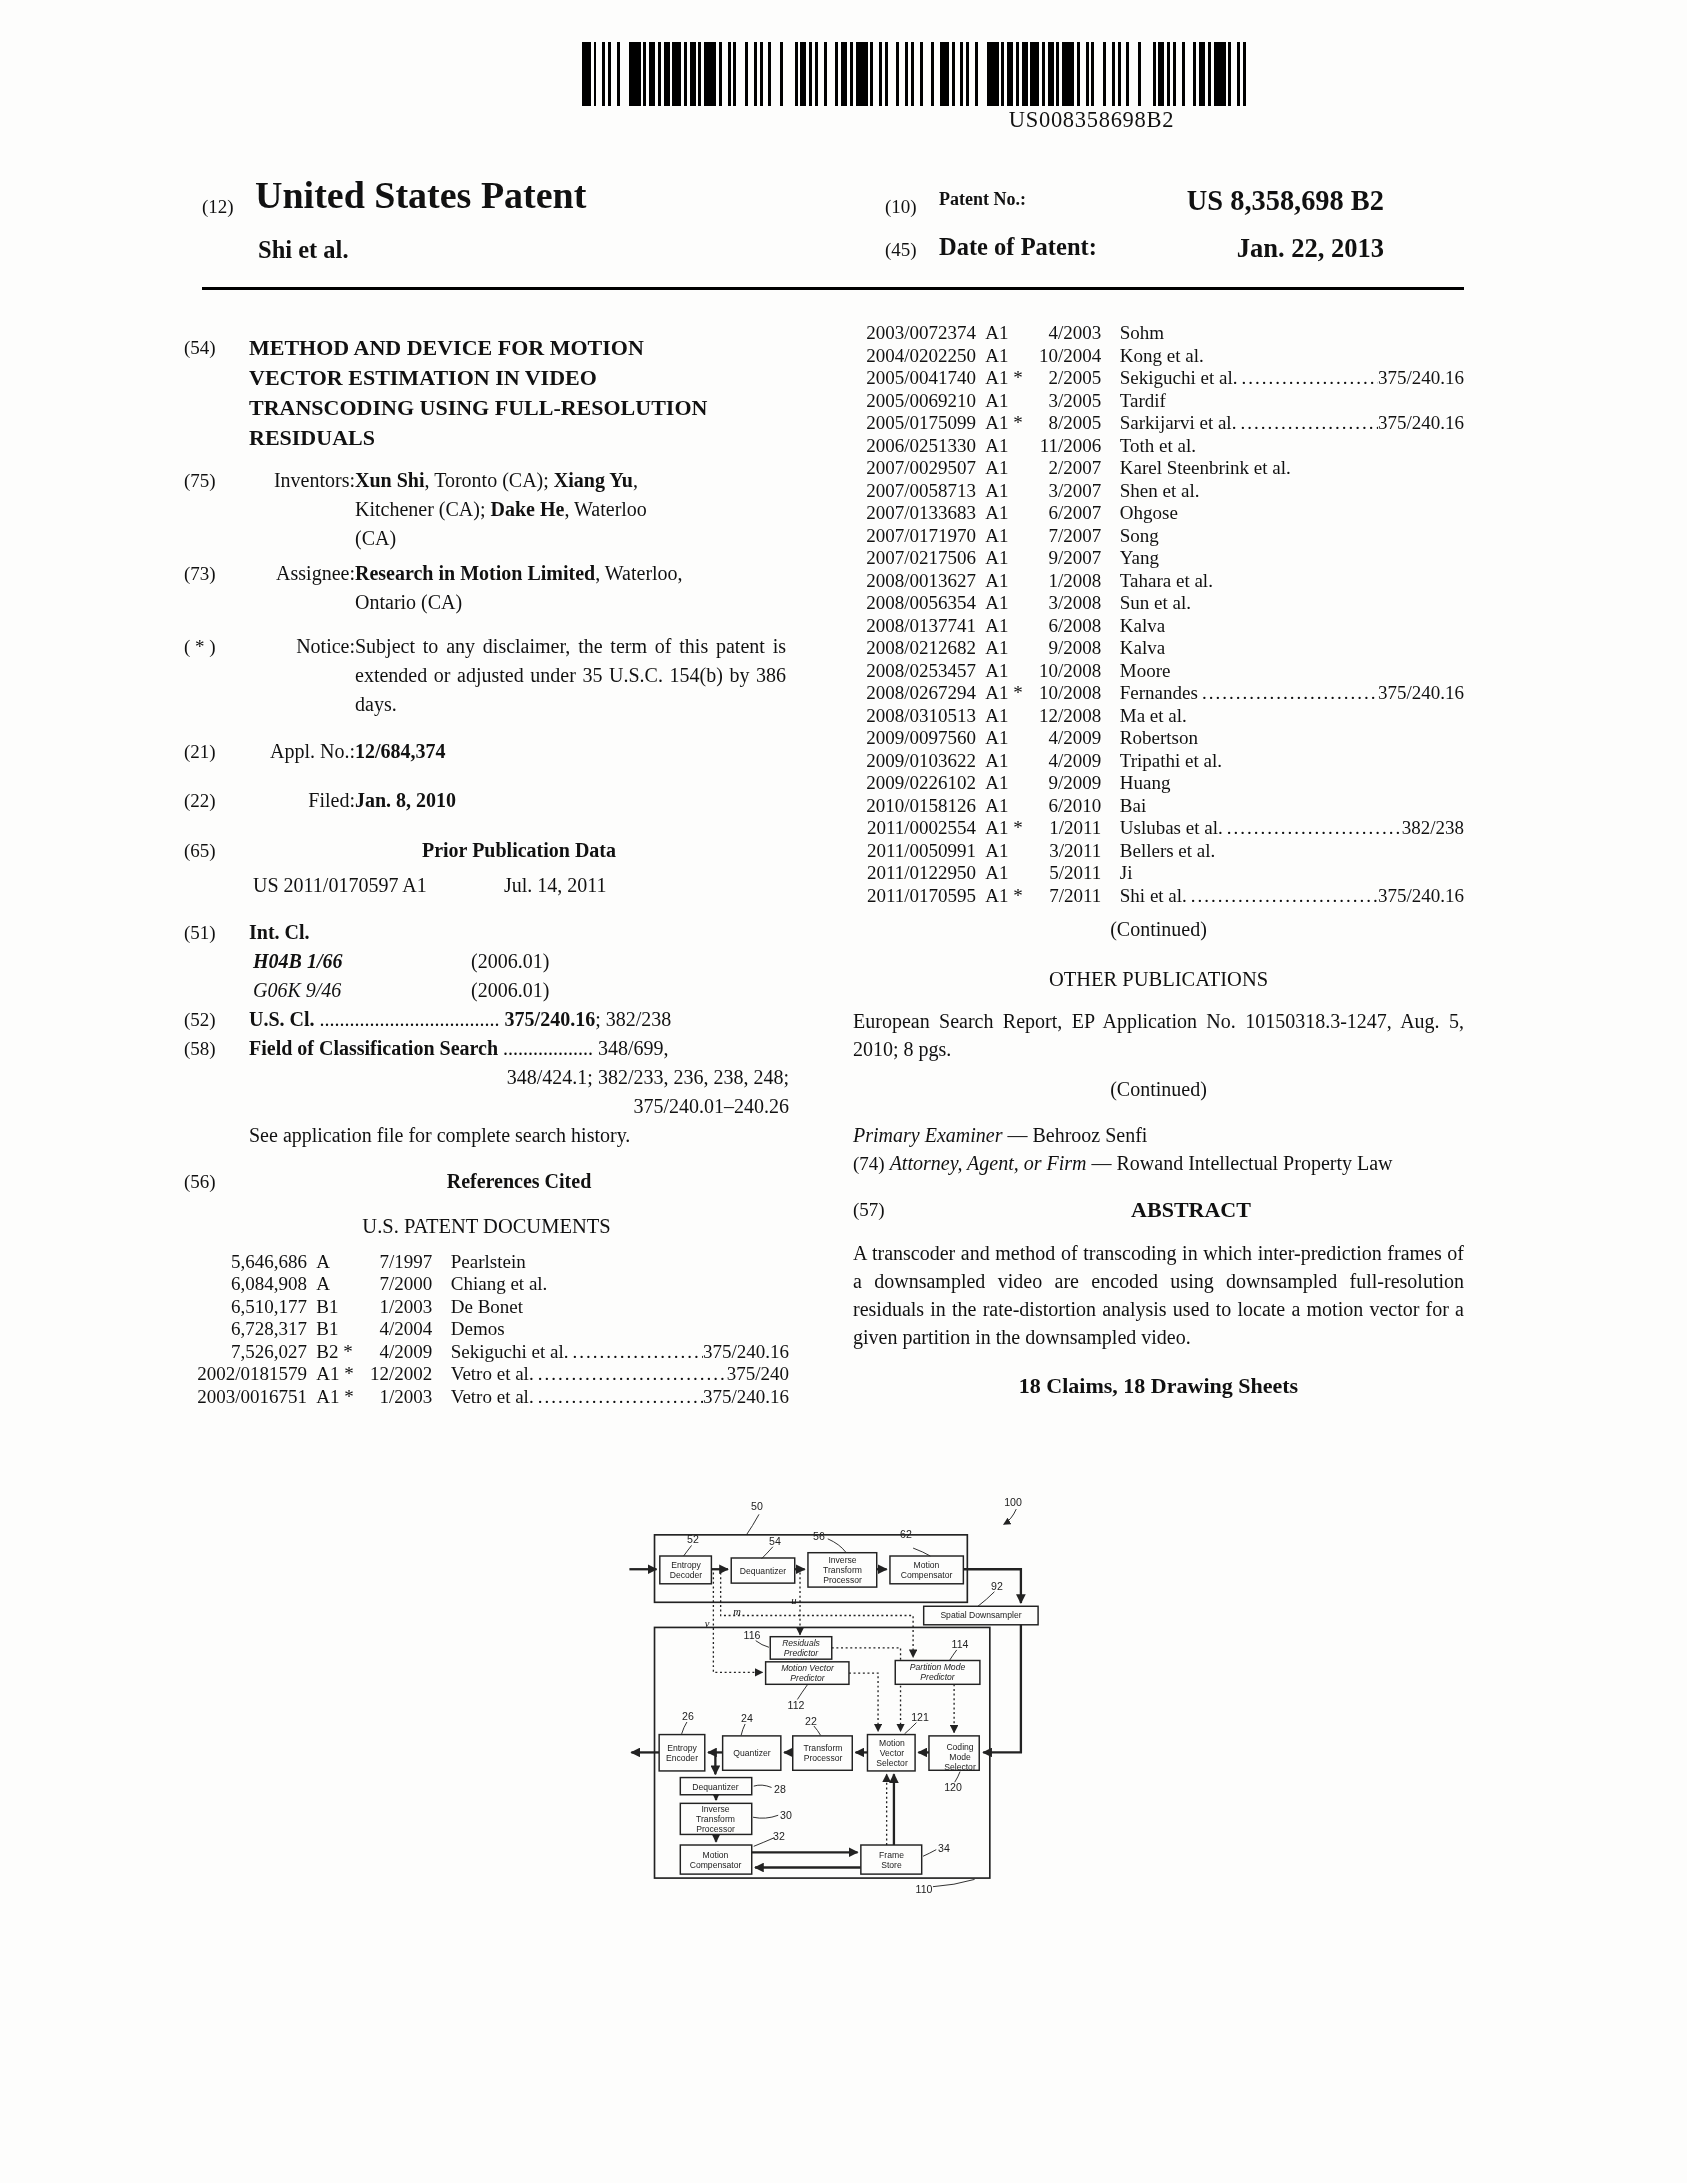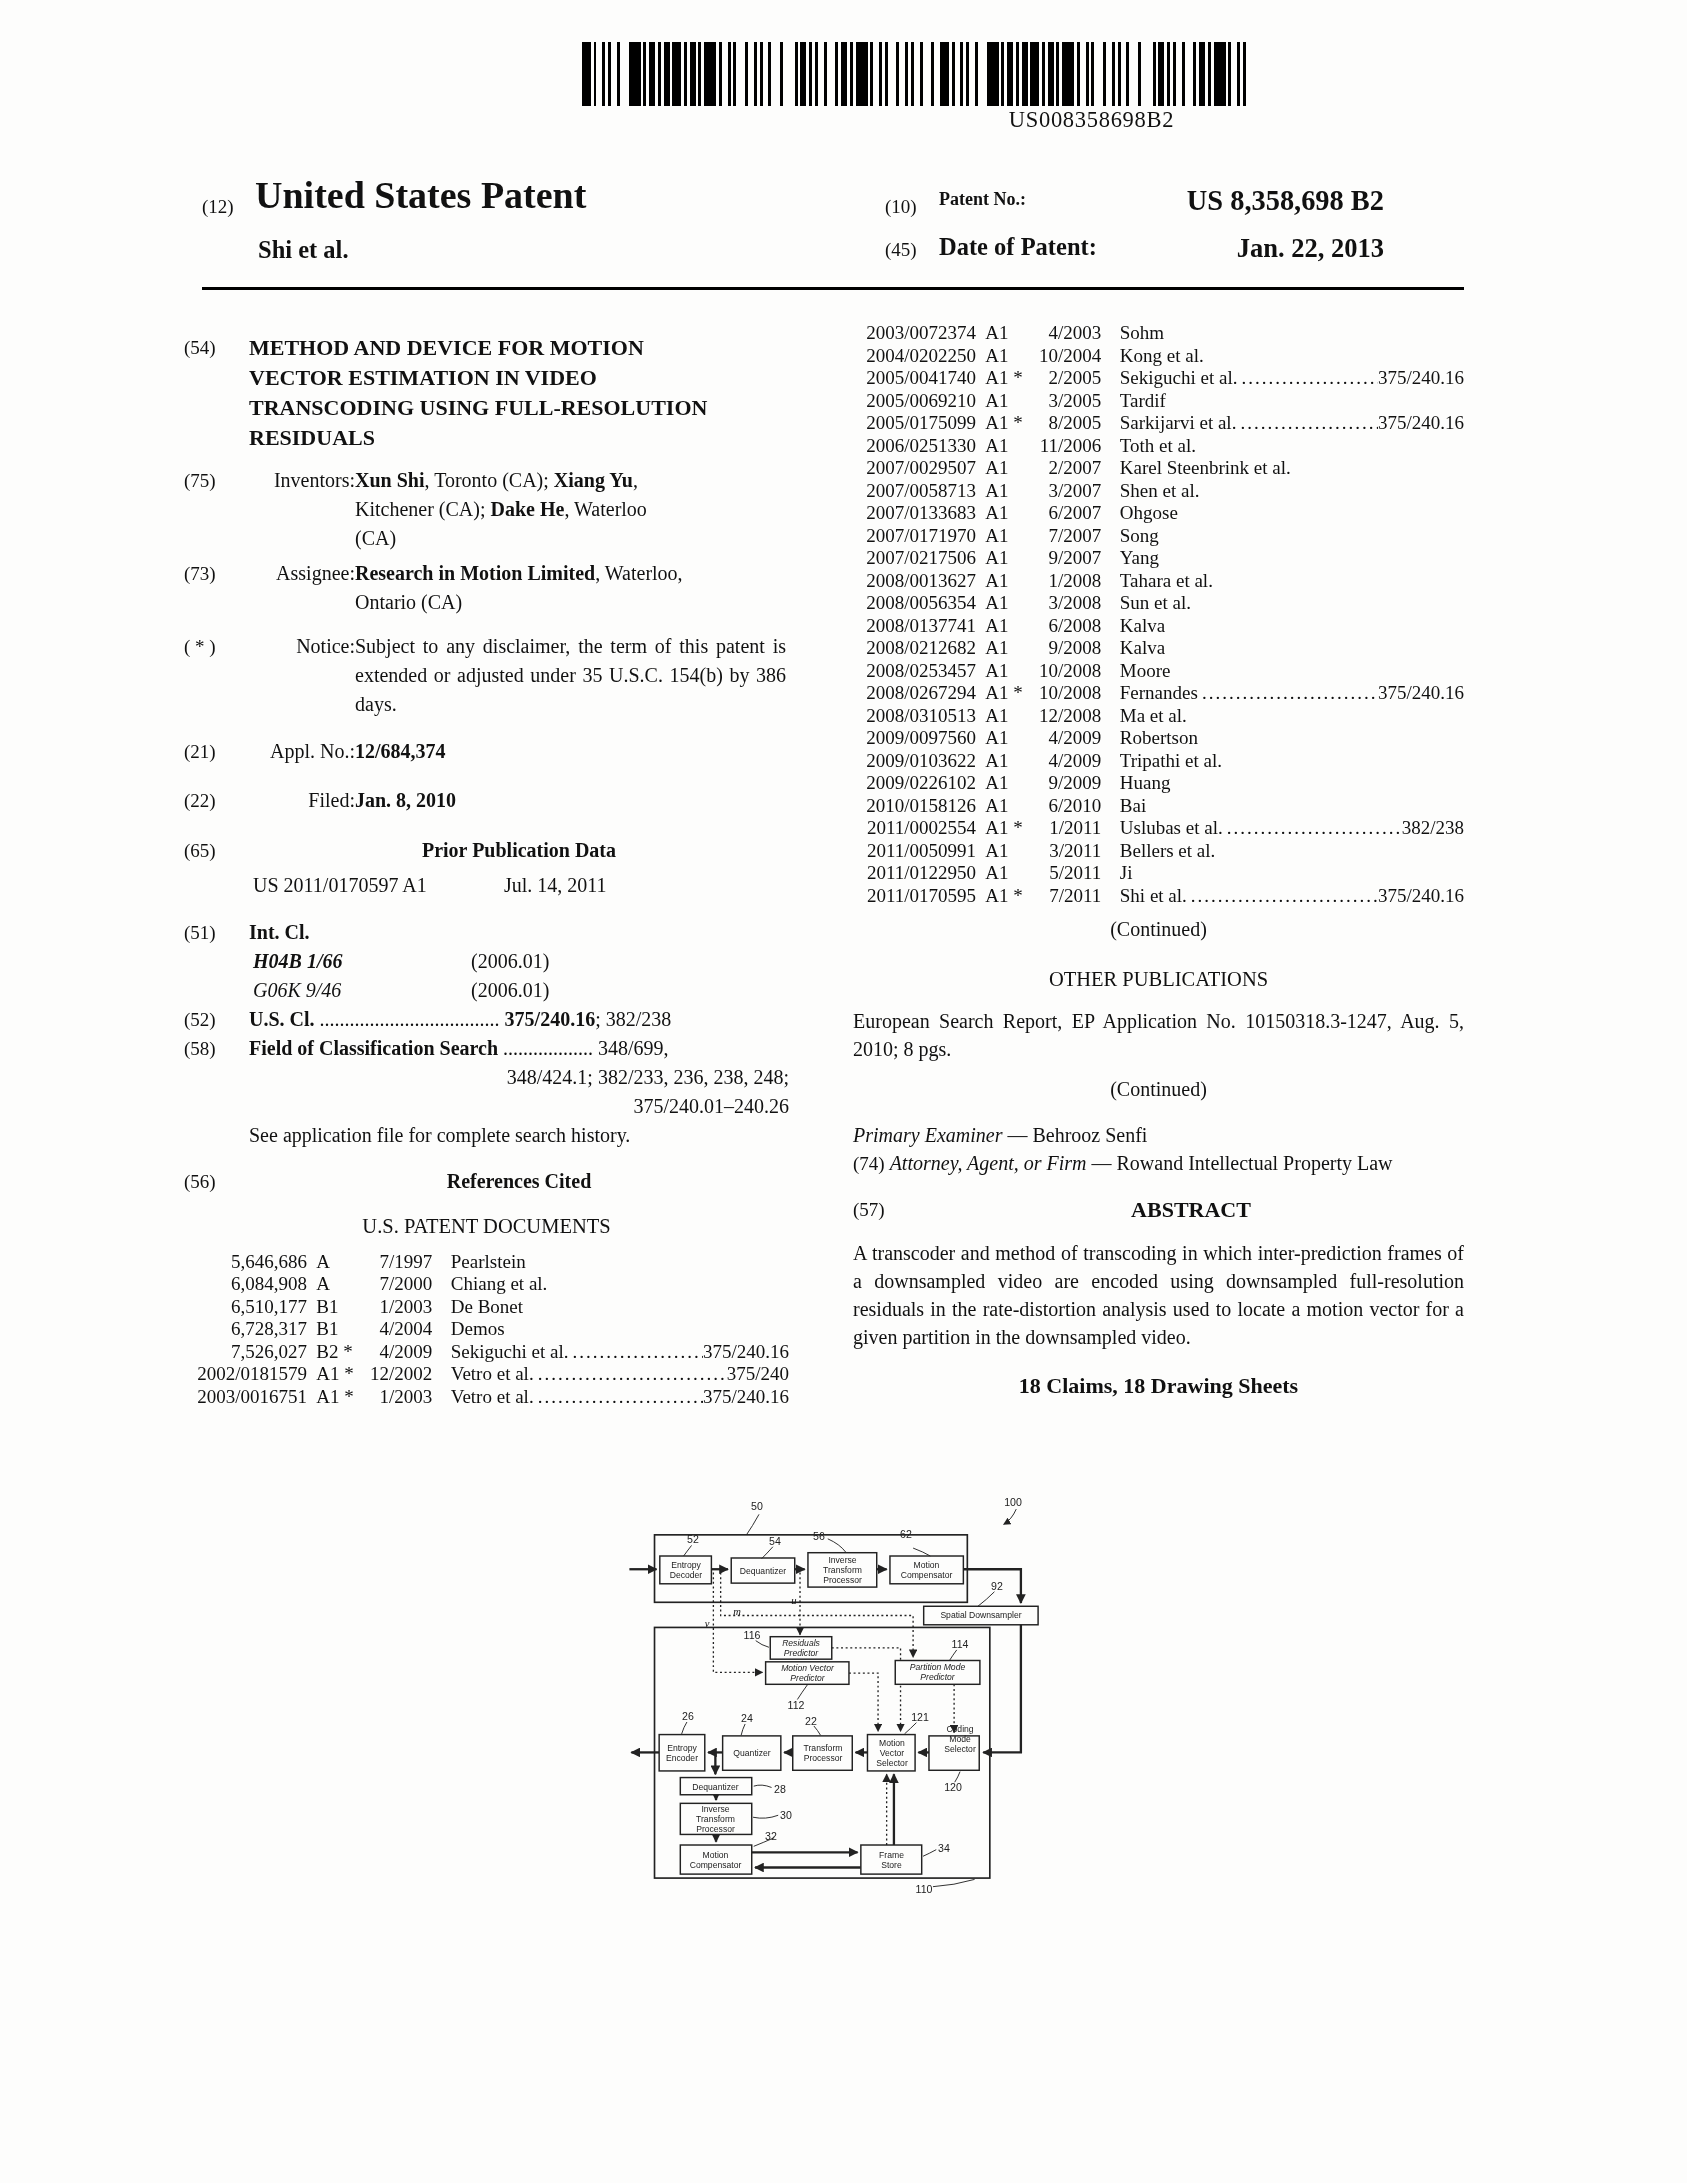--- a/index.html
+++ b/index.html
@@ -668,21 +668,21 @@
     <div class="blk it" style="left:300px;top:208px;width:85px;height:24px">Partition Mode
 Predictor</div>
     <div class="blk" style="left:64px;top:283px;width:46px;height:36px">Entropy
 Encoder</div>
     <div class="blk" style="left:128px;top:284px;width:58px;height:34px">Quantizer</div>
     <div class="blk" style="left:198px;top:284px;width:60px;height:34px">Transform
 Processor</div>
     <div class="blk" style="left:273px;top:283px;width:48px;height:36px">Motion
 Vector
 Selector</div>
-    <div class="blk" style="left:334px;top:270px;width:62px;height:34px">Coding
+    <div class="blk" style="left:334px;top:288px;width:62px;height:34px">Coding
 Mode
 Selector</div>
     <div class="blk" style="left:85px;top:326px;width:71px;height:17px">Dequantizer</div>
     <div class="blk" style="left:85px;top:351px;width:71px;height:31px">Inverse
 Transform
 Processor</div>
     <div class="blk" style="left:85px;top:393px;width:71px;height:29px">Motion
 Compensator</div>
     <div class="blk" style="left:266px;top:393px;width:61px;height:29px">Frame
 Store</div>
@@ -697,21 +697,21 @@
     <span class="ref" style="left:157px;top:183px">116</span>
     <span class="ref" style="left:201px;top:253px">112</span>
     <span class="ref" style="left:365px;top:192px">114</span>
     <span class="ref" style="left:93px;top:264px">26</span>
     <span class="ref" style="left:152px;top:266px">24</span>
     <span class="ref" style="left:216px;top:269px">22</span>
     <span class="ref" style="left:325px;top:265px">121</span>
     <span class="ref" style="left:358px;top:335px">120</span>
     <span class="ref" style="left:185px;top:337px">28</span>
     <span class="ref" style="left:191px;top:363px">30</span>
-    <span class="ref" style="left:176px;top:384px">32</span>
+    <span class="ref" style="left:184px;top:384px">32</span>
     <span class="ref" style="left:349px;top:396px">34</span>
     <span class="ref" style="left:329px;top:437px">110</span>
     <span class="sig" style="left:112px;top:171px">v</span>
     <span class="sig" style="left:142px;top:159px">m</span>
     <span class="sig" style="left:199px;top:148px">u</span>
   </div>
 
 </div>
 
 

